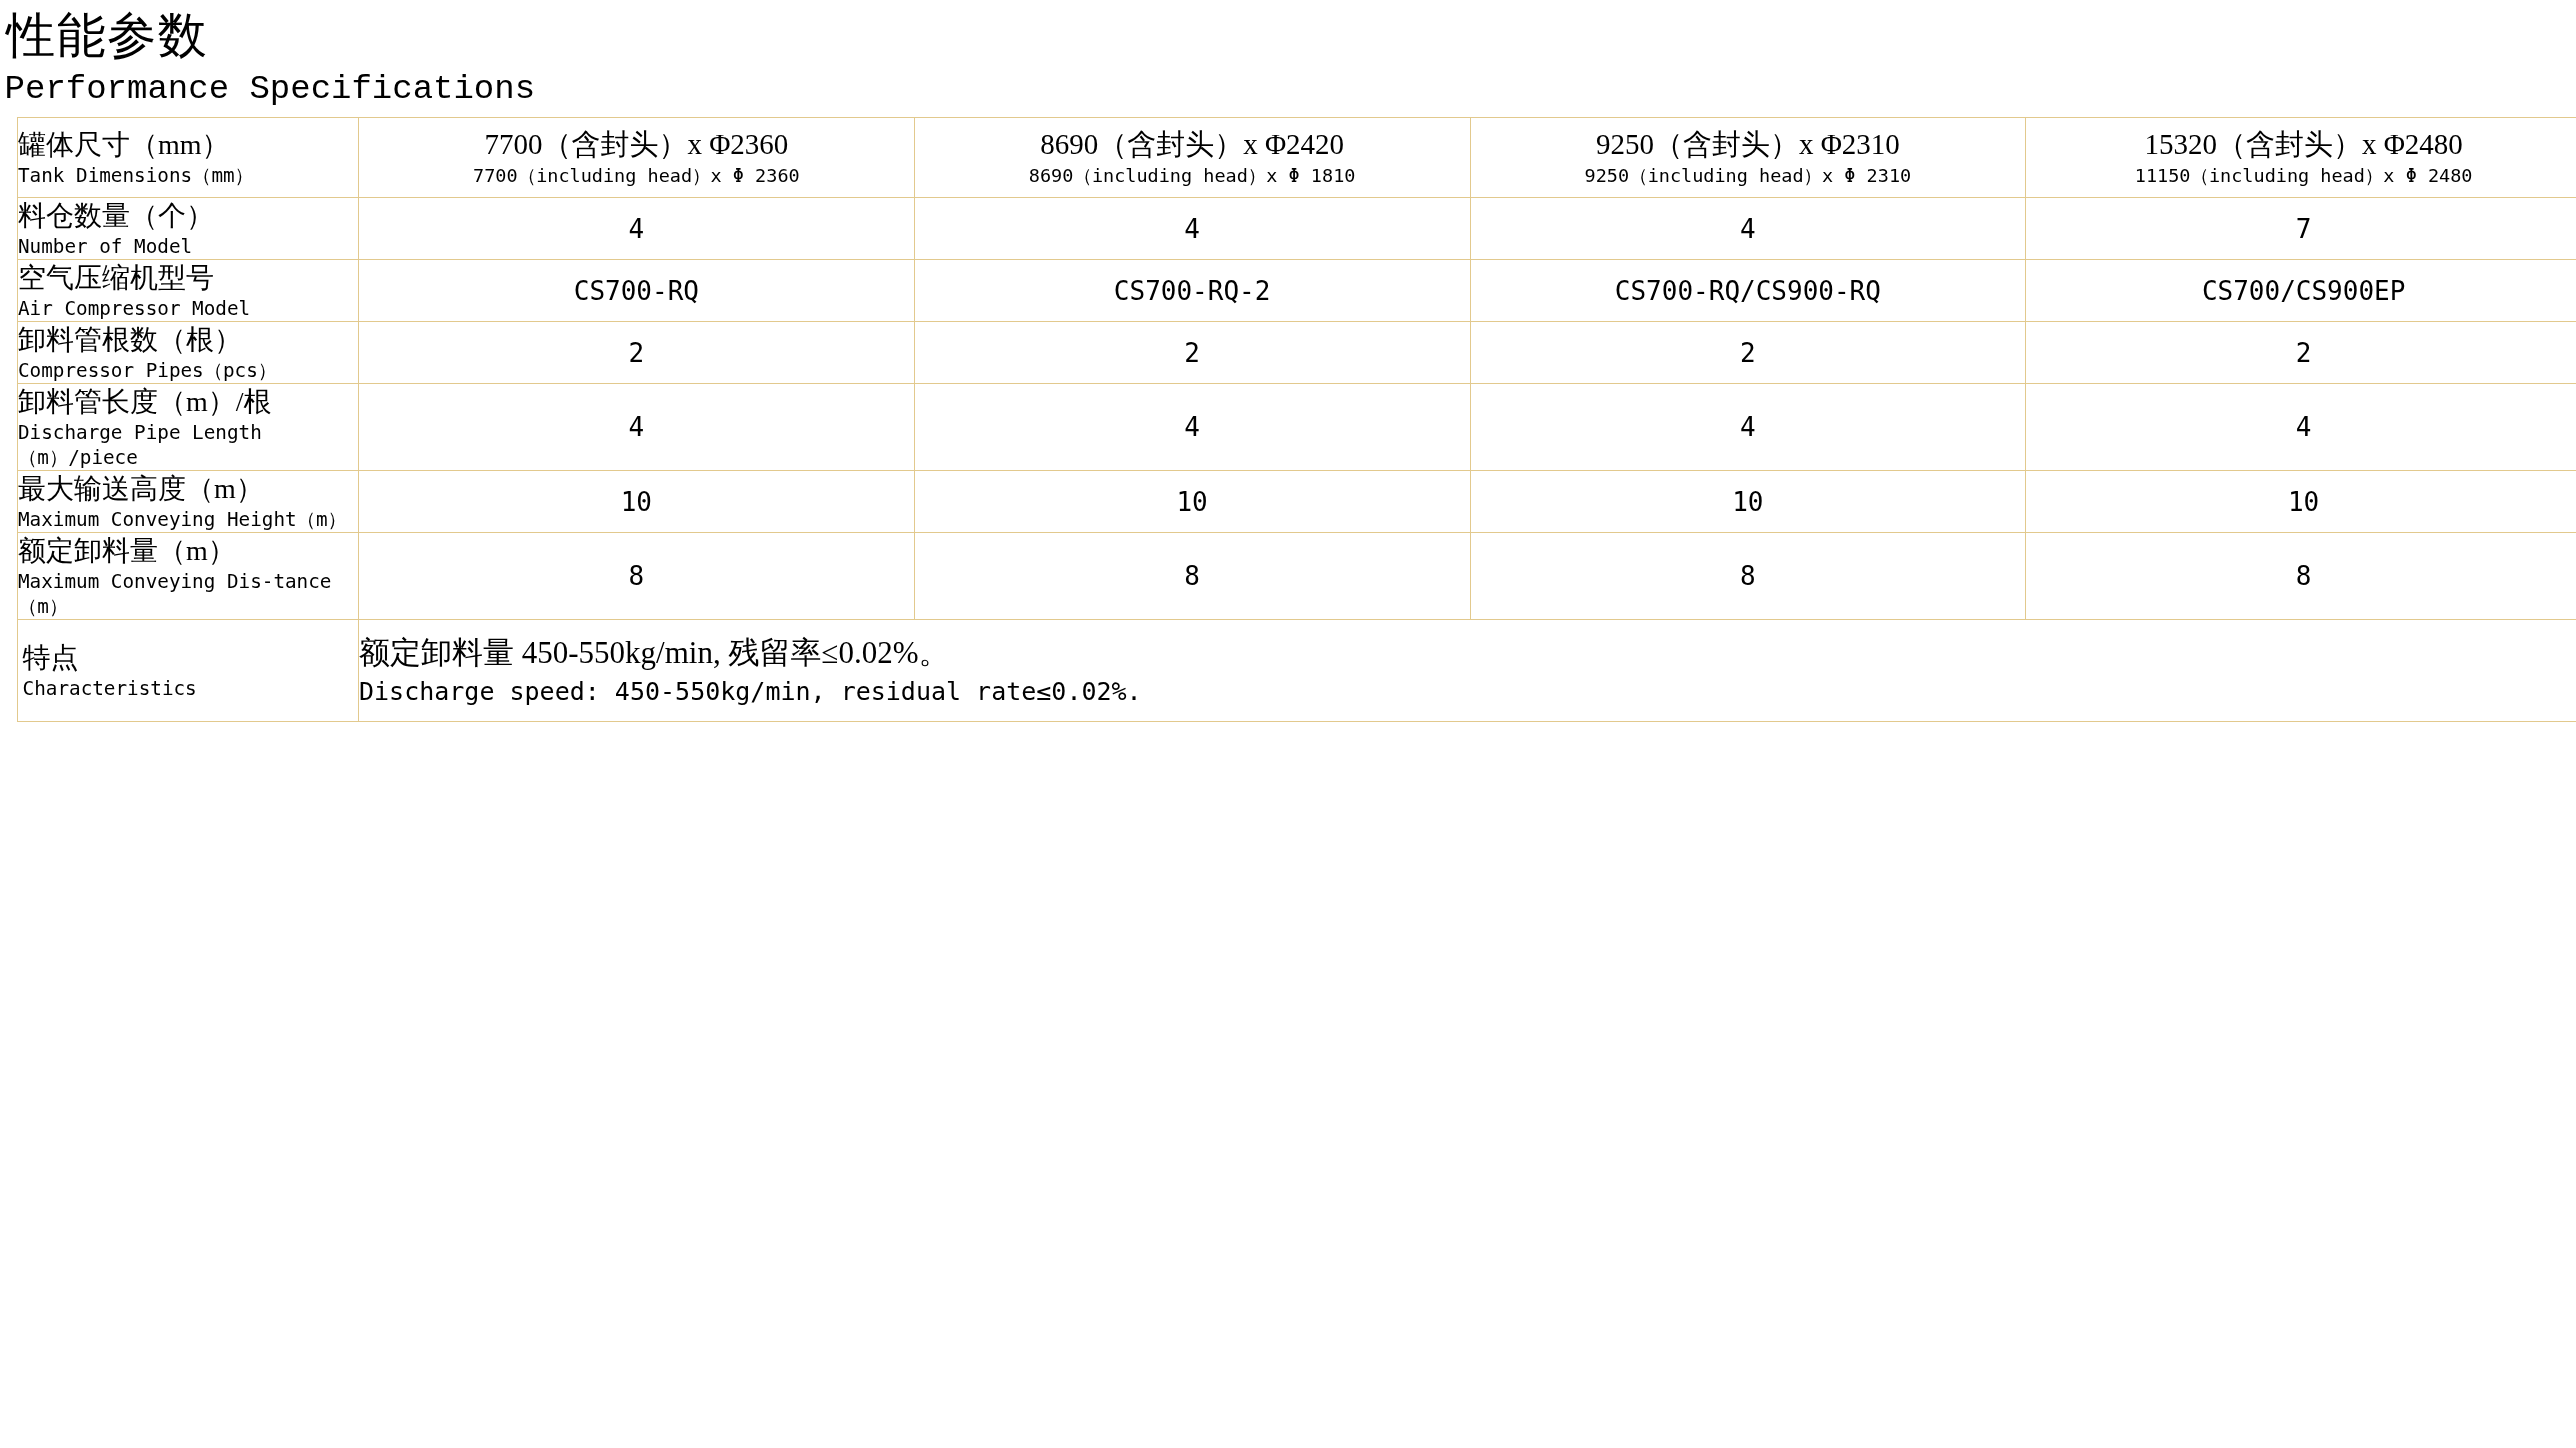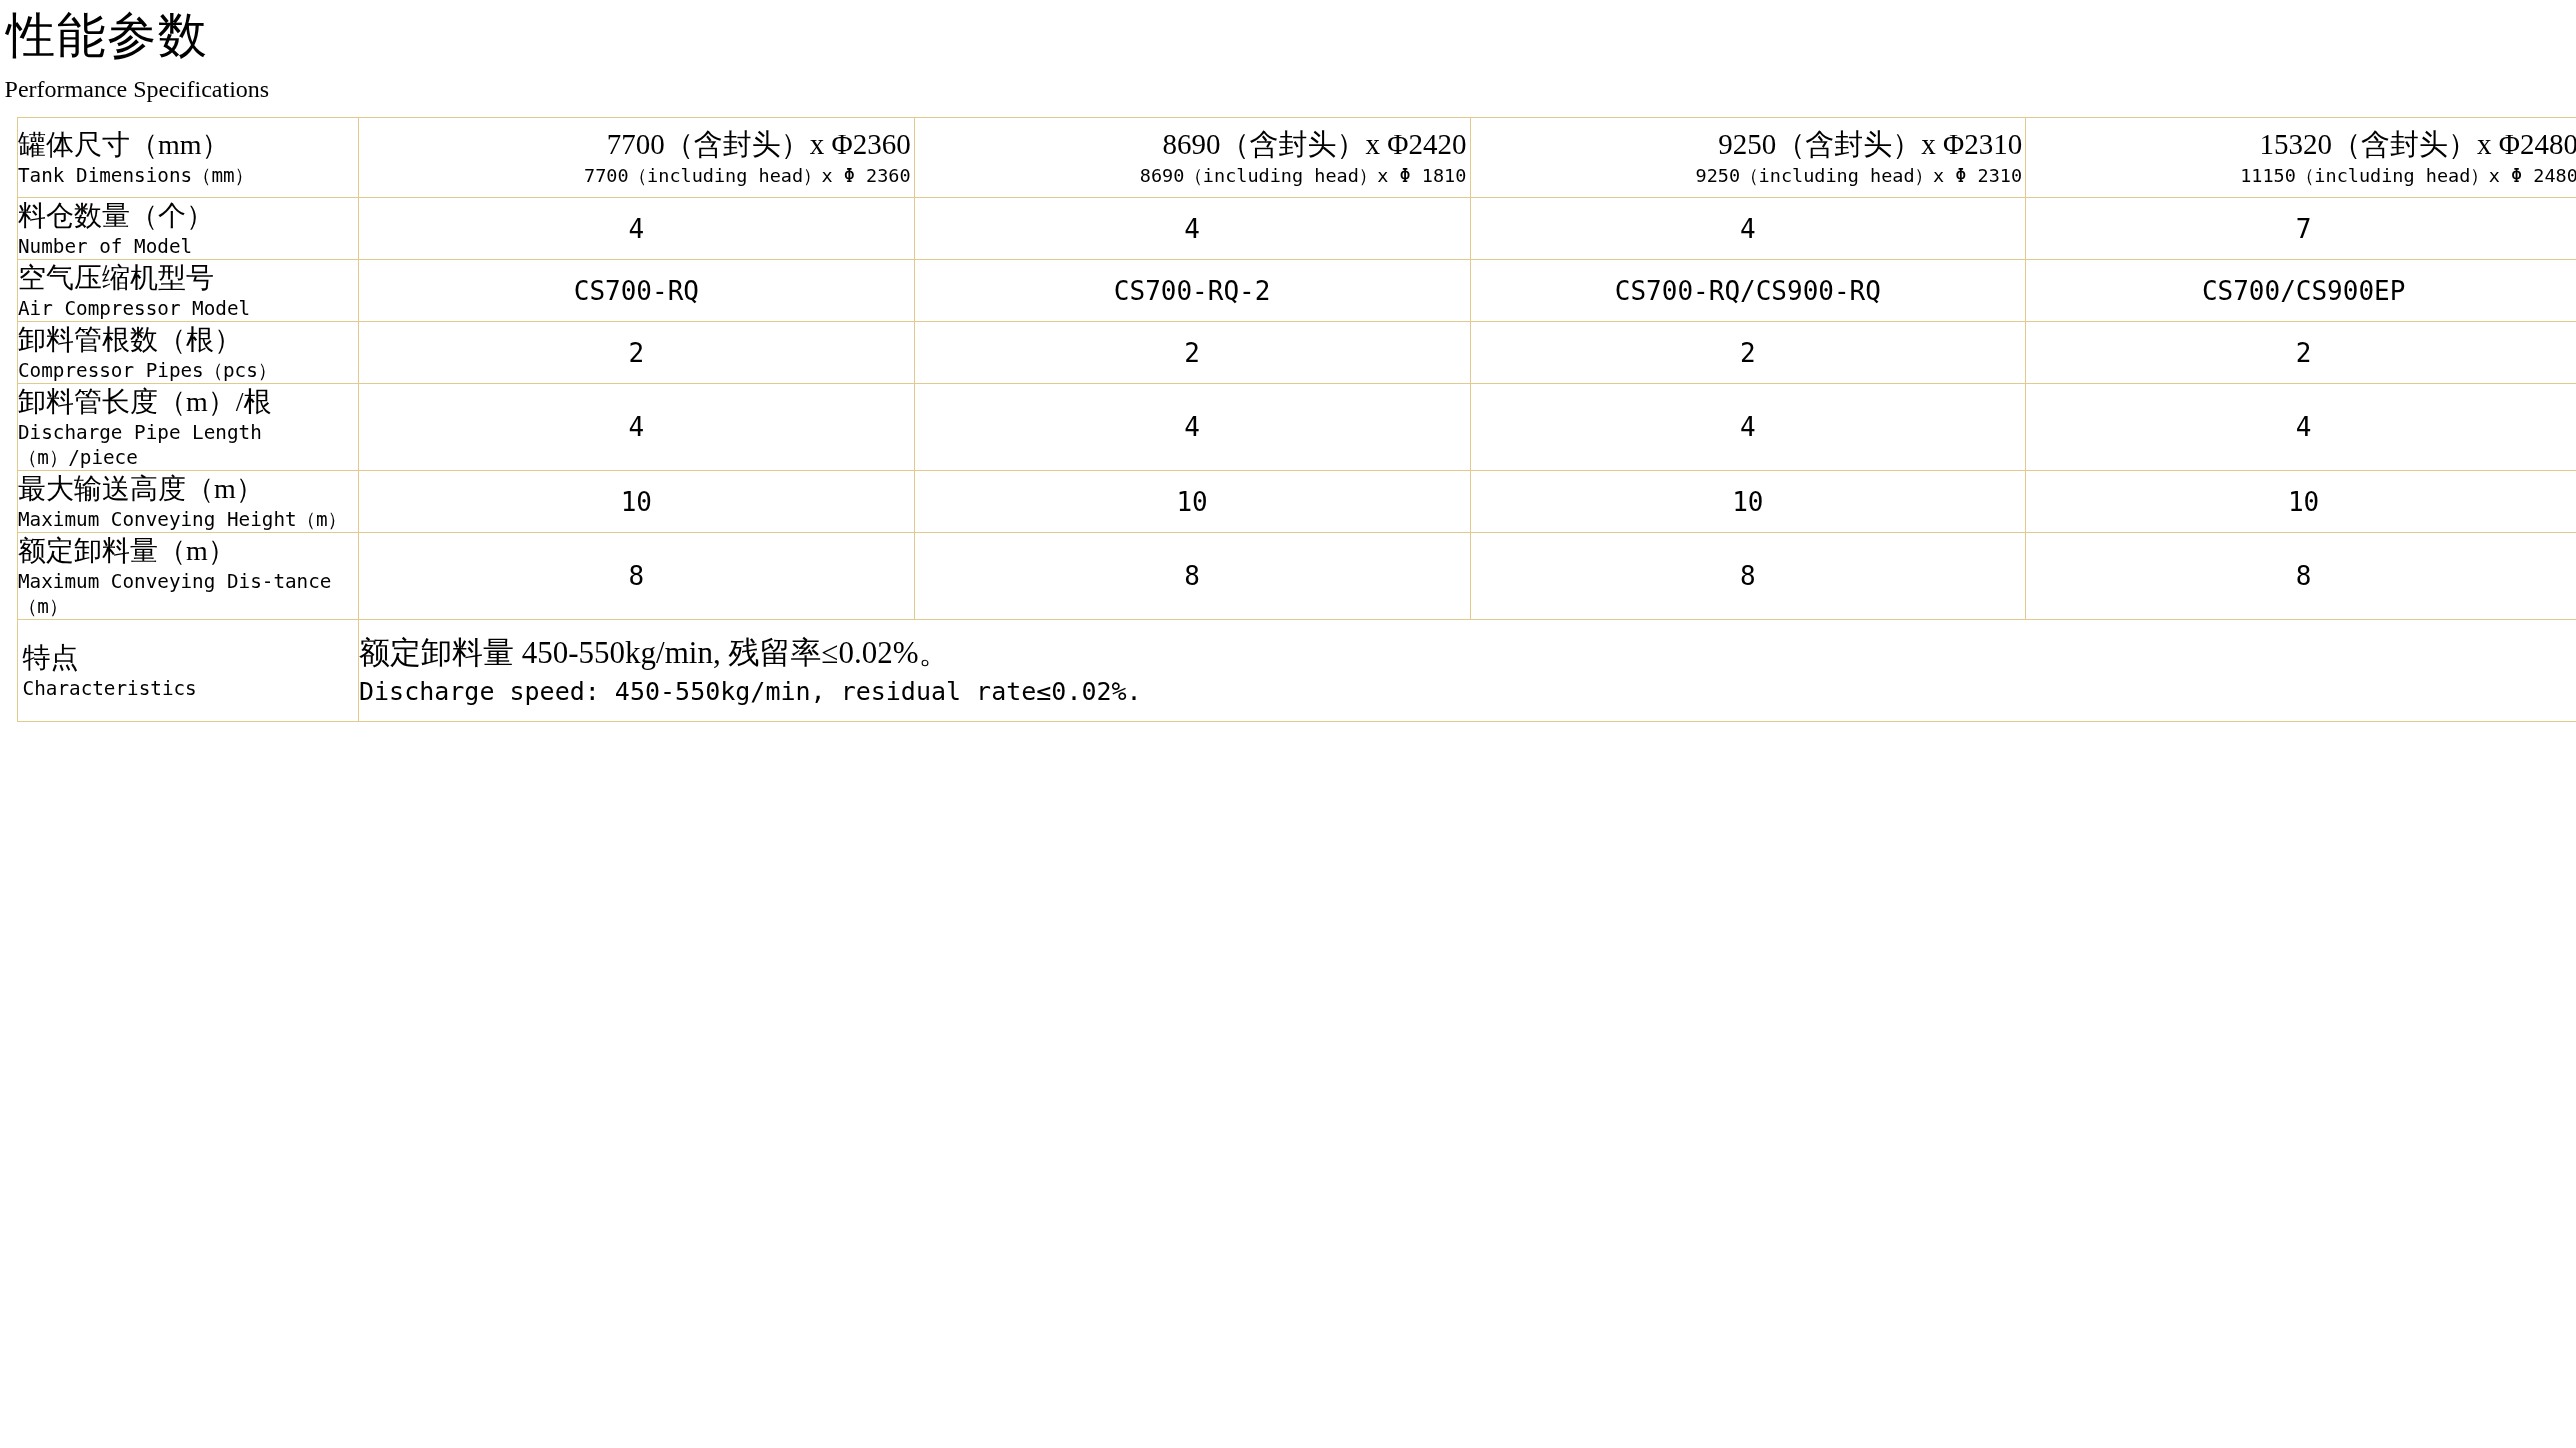--- a/index.html
+++ b/index.html
@@ -22,22 +22,22 @@
     padding: 0 0 0 0;
   }
   .title-zh {
     font-family: "Liberation Serif", serif;
     font-size: 49px;
     line-height: 60px;
     letter-spacing: 1.5px;
     padding: 6.2px 0 0 6.2px;
   }
   .title-en {
-    font-family: Liberation Serif, serif;
-    font-size: 24px;
+    font-family: Liberation Mono, monospace;
+    font-size: 34px;
     line-height: 42px;
     letter-spacing: 0px;
     padding: 1.5px 0 7.7px 4.6px;
   }
   table.spec {
     border-collapse: collapse;
     width: 2565px;
     margin-left: 17px;
     table-layout: fixed;
   }
@@ -75,21 +75,21 @@
     font-family: "DejaVu Sans Mono", monospace;
     font-size: 18.5px;
     line-height: 25px;
     white-space: nowrap;
   }
   .val-plain {
     font-family: "DejaVu Sans Mono", monospace;
     font-size: 26px;
     line-height: 34px;
   }
-  .row-dim .val-cell { padding: 7.7px 3.1px 9.3px; text-align: right; }
+  .row-dim .val-cell { padding: 7.7px 3.1px 9.3px; }
   .char-row .label-cell { padding: 20px 0 20px 4.6px; }
   .char-cell {
     padding: 17px 0 17px 18.5px;
     text-align: left;
   }
   .char-zh {
     font-family: "Liberation Serif", serif;
     font-size: 31px;
     line-height: 43px;
   }

